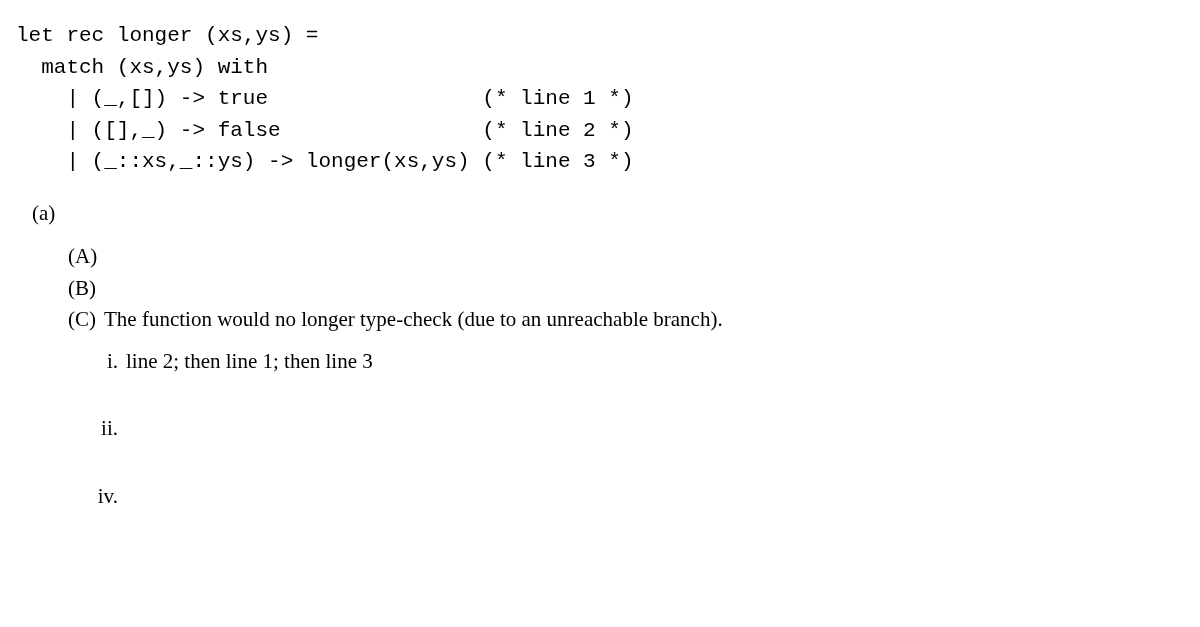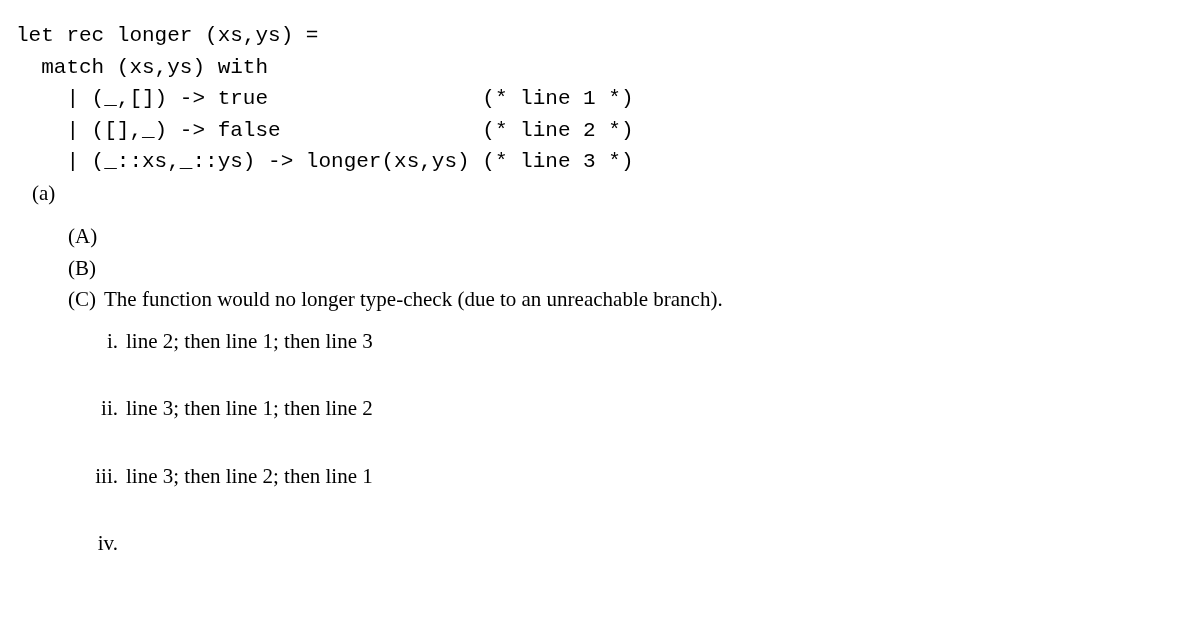--- a/index.html
+++ b/index.html
@@ -11,20 +11,21 @@
       font-family: 'Times New Roman', Times, serif;
       font-size: 21px;
       color: #000;
       background: #fff;
       padding: 20px 16px;
       line-height: 1.5;
     }
     .code-block {
       font-family: 'Courier New', Courier, monospace;
       white-space: pre;
+      margin-bottom: 20px;
       line-height: 1.5;
     }
     .question-block {
       margin-left: 16px;
     }
     .part-a {
       display: flex;
       align-items: flex-start;
       margin-bottom: 12px;
     }
@@ -86,23 +87,18 @@
     </div>
   </div>
 
   <div class="sub-items">
     <div class="sub-item">
       <span class="sub-label">i.</span>
       <span>line 2; then line 1; then line 3</span>
     </div>
     <div class="sub-item">
       <span class="sub-label">ii.</span>
-      <span>line 3; then line 1; then line 2</span>
-    </div>
-    <div class="sub-item">
-      <span class="sub-label">iii.</span>
-      <span>line 3; then line 2; then line 1</span>
     </div>
     <div class="sub-item">
       <span class="sub-label">iv.</span>
     </div>
   </div>
 </div>
 
 </body></html>

